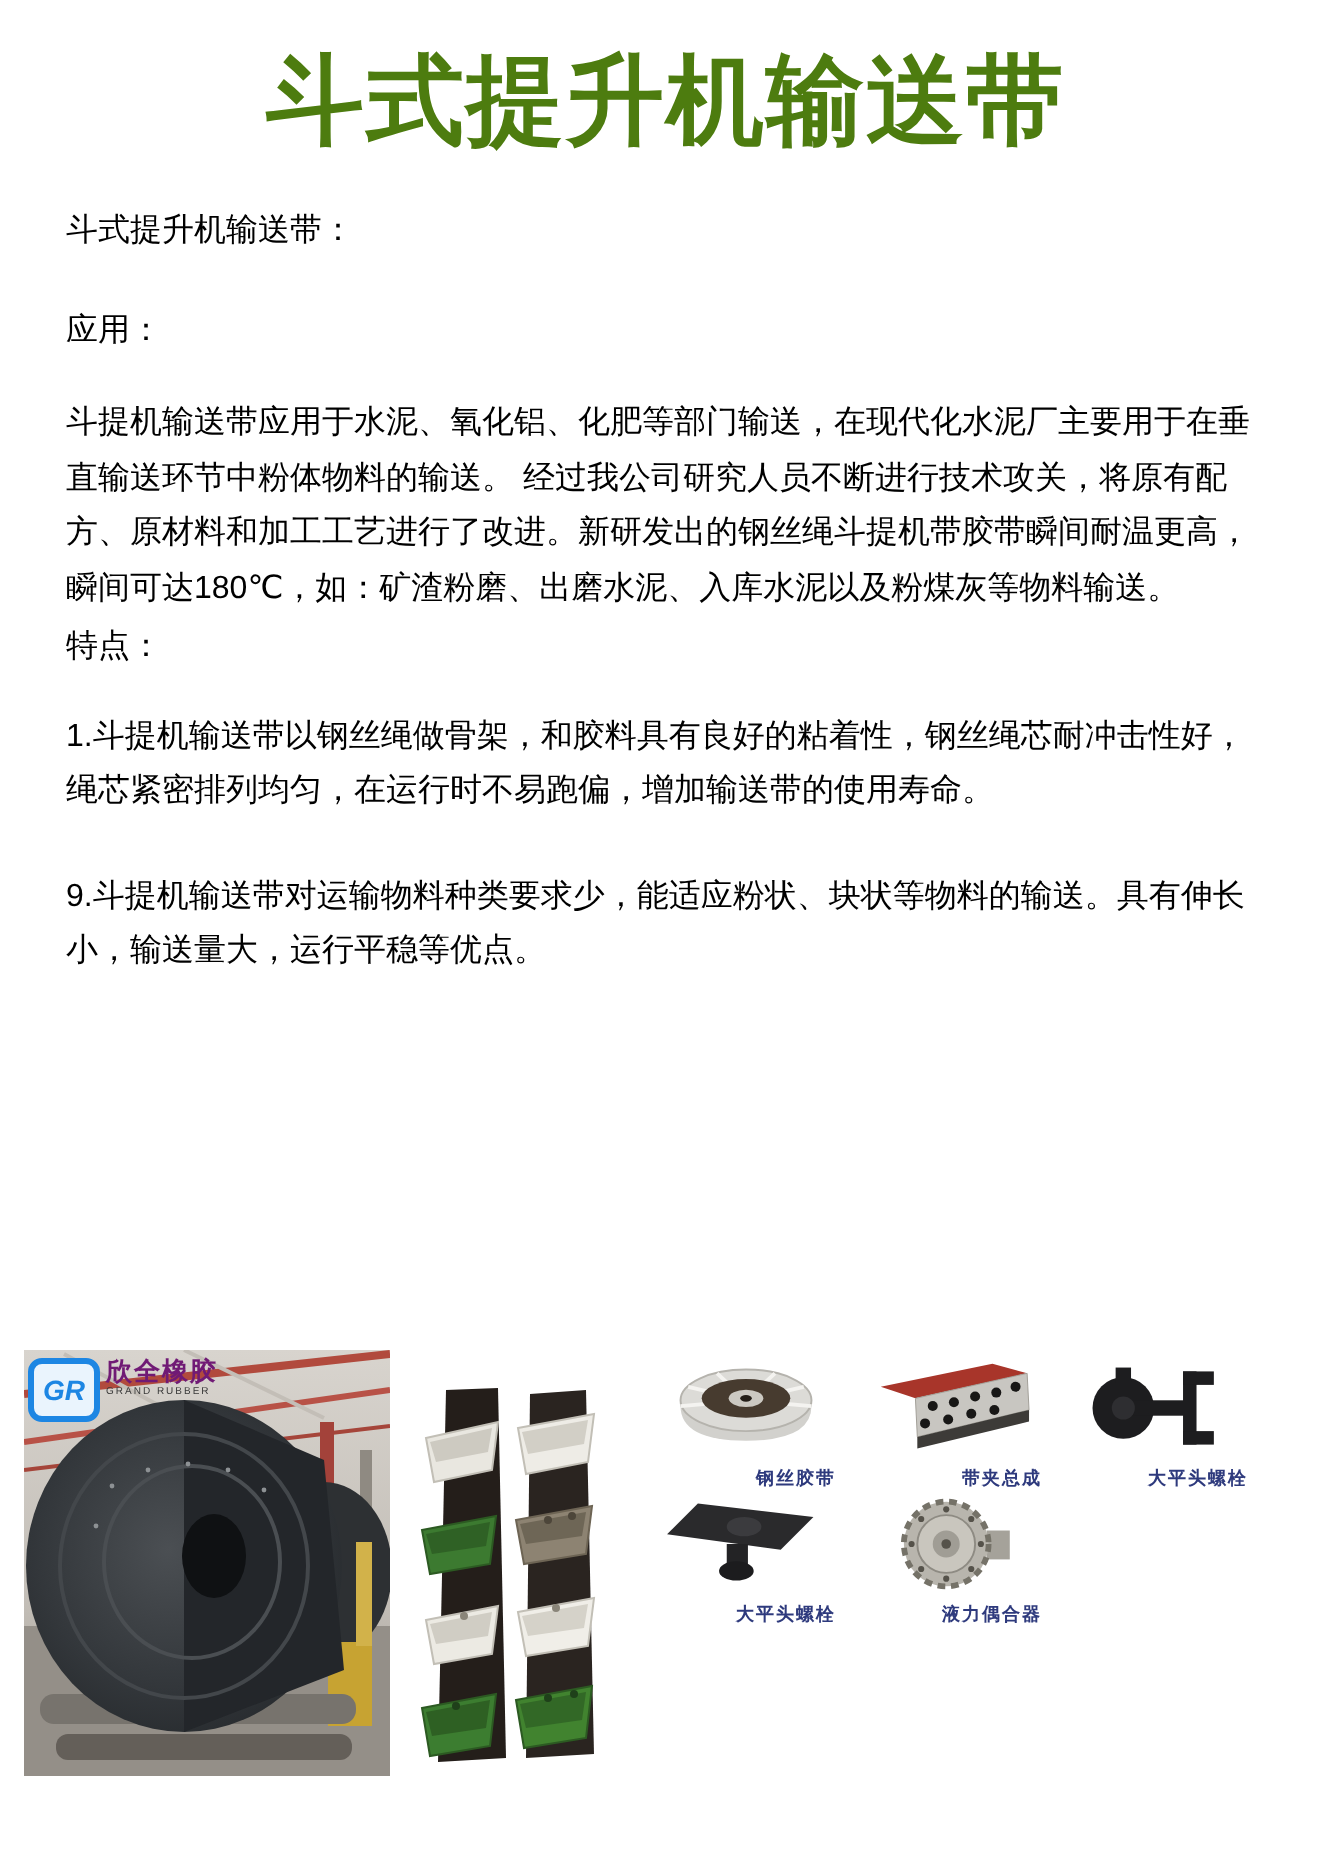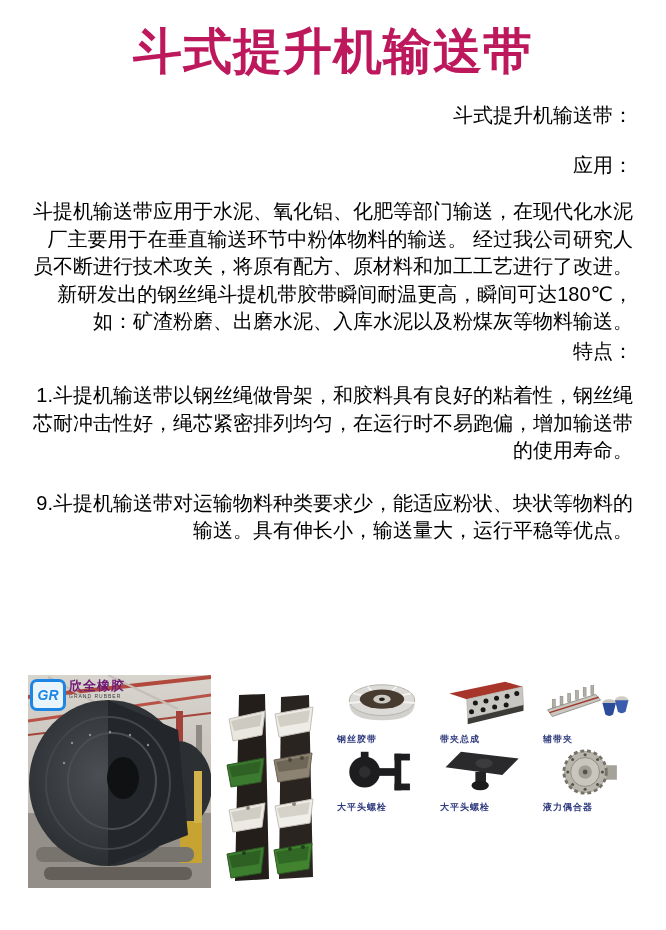--- a/index.html
+++ b/index.html
@@ -11,56 +11,55 @@
     overflow:hidden;
   }
   .doc{width:666px;height:930px;position:relative;}
   h1.page-title{
     margin:22px 0 0 0;
     text-align:center;
     font-size:49px;
     line-height:58px;
     font-weight:bold;
     letter-spacing:1px;
-    color:#be185d;
+    color:#4d7c0f;
   }
   .text-block{
     padding:0 33px;
-    font-size:20px;
+    font-size:16px;
     line-height:27.5px;
-    text-align:right;
   }
   .text-block p{margin:0;}
   p.intro-line{margin-top:22px;}
   p.app-label{margin-top:22px;}
   p.application-text{margin-top:19px;}
   p.features-label{margin-top:2px;}
   p.feature-1{margin-top:17px;}
   p.feature-2{margin-top:25px;}
 
   .gallery{
     position:absolute;
-    left:28px;top:653px;
+    left:12px;top:653px;
     width:612px;height:218px;
     display:flex;
     align-items:flex-start;
   }
   .photo-factory{width:183px;height:213px;position:relative;flex:0 0 auto;}
   .photo-buckets{width:101px;height:190px;margin-top:17px;margin-left:13px;flex:0 0 auto;}
   .parts-grid{
     margin-left:12px;margin-top:3px;
     flex:1 1 auto;
     display:grid;
     grid-template-columns:repeat(3,1fr);
     grid-auto-rows:68px;
     column-gap:6px;
   }
   .part-cell{
     display:flex;flex-direction:column;
-    align-items:flex-start;justify-content:flex-start;
+    align-items:flex-end;justify-content:flex-start;
   }
   .part-cell svg{display:block;}
   .part-label{
     margin-top:3px;
     font-size:9px;
     font-weight:bold;
     letter-spacing:1px;
     color:#2e3a7d;
     white-space:nowrap;
   }
@@ -206,41 +205,20 @@
           <circle cx="78" cy="16" r="2.6" fill="#181716"></circle>
           <circle cx="31" cy="35" r="2.6" fill="#181716"></circle>
             <circle cx="43" cy="33" r="2.6" fill="#181716"></circle>
           <circle cx="55" cy="30" r="2.6" fill="#181716"></circle>
             <circle cx="67" cy="28" r="2.6" fill="#181716"></circle>
         </svg>
         <span class="part-label">带夹总成</span>
       </div>
 
 
-      <div class="part-cell">
-        <svg width="90" height="54" viewBox="0 0 90 54">
-          <polygon points="3,33 53,17 58,23 8,40" fill="#c9c7c1" stroke="#96938b" stroke-width="1"></polygon>
-          <line x1="5" y1="36" x2="56" y2="20" stroke="#a33a2e" stroke-width="1.5"></line>
-          <g fill="#b2afa7" stroke="#7c7970" stroke-width="0.5">
-            <rect x="8" y="22" width="3" height="9"></rect>
-              <rect x="16" y="19" width="3" height="9"></rect>
-            <rect x="24" y="16" width="3" height="9"></rect>
-              <rect x="32" y="13" width="3" height="9"></rect>
-            <rect x="40" y="10" width="3" height="9"></rect>
-              <rect x="48" y="8" width="3" height="9"></rect>
-          </g>
-          <g>
-            <ellipse cx="67" cy="26" rx="7" ry="4" fill="#c6c3bb"></ellipse>
-            <path d="M60,26 L63,38 Q67,41 71,38 L74,26 Z" fill="#2b4c9b"></path>
-            <ellipse cx="80" cy="23" rx="7" ry="4" fill="#cfccc4"></ellipse>
-            <path d="M73,23 L76,35 Q80,38 84,35 L87,23 Z" fill="#3a5cae"></path>
-          </g>
-        </svg>
-        <span class="part-label">辅带夹</span>
-      </div>
 
       <div class="part-cell">
         <svg width="90" height="54" viewBox="0 0 90 54">
           <g fill="#1d1d1f">
             <circle cx="27" cy="27" r="16"></circle>
             <rect x="27" y="23" width="33" height="8"></rect>
             <rect x="58" y="8" width="7" height="38"></rect>
             <rect x="58" y="8" width="16" height="7"></rect>
             <rect x="58" y="39" width="16" height="7"></rect>
             <rect x="23" y="6" width="8" height="8"></rect>

